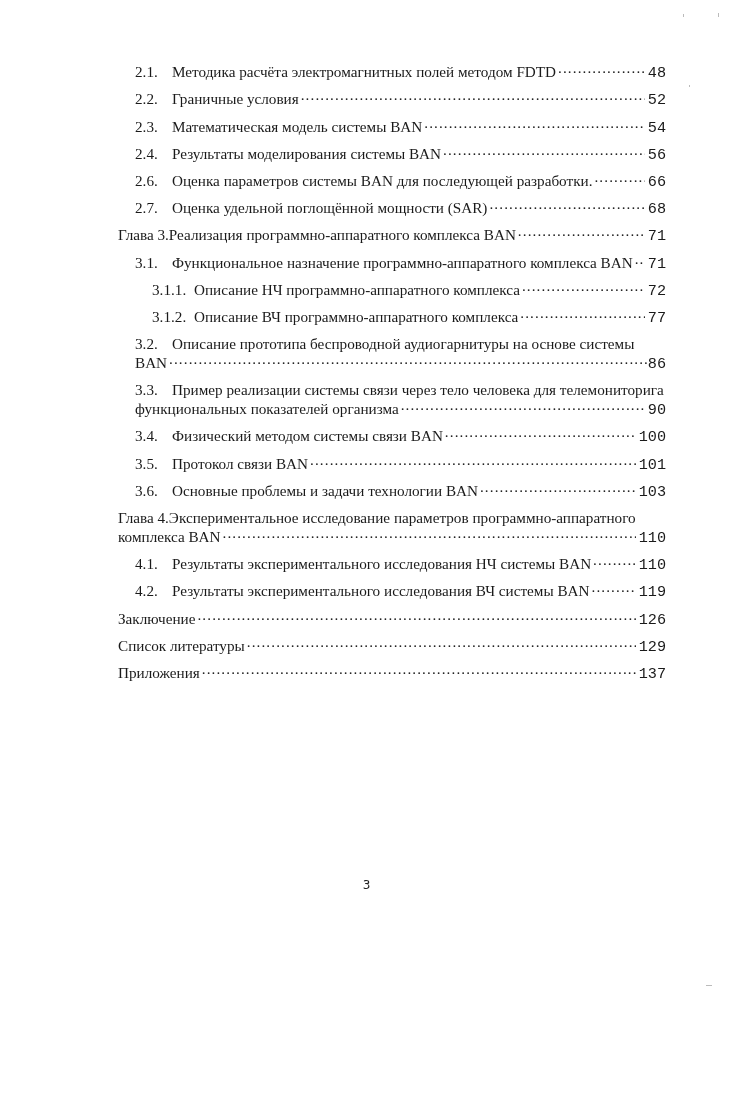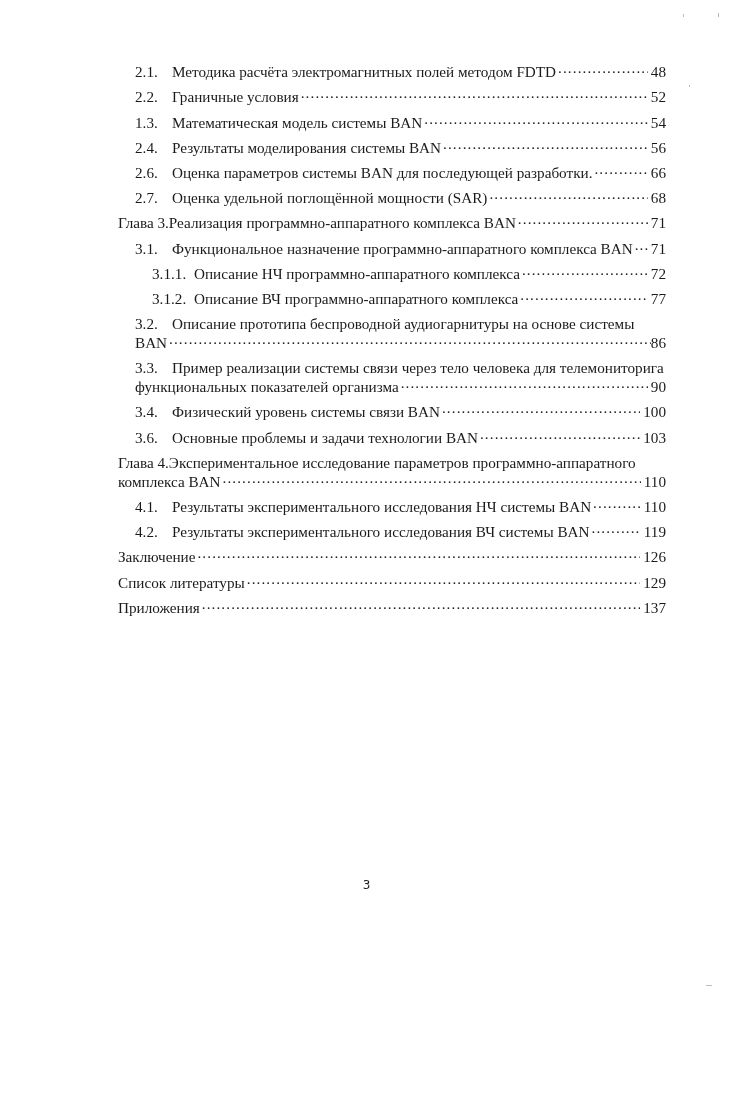--- a/index.html
+++ b/index.html
@@ -65,20 +65,21 @@
       position: absolute;
       left: 0;
       bottom: 0;
       letter-spacing: 1.1px;
       white-space: nowrap;
     }
     .leader.tight { margin-right: 0; }
     .page-ref {
       flex: 0 0 auto;
       text-align: right;
+      font-family: Liberation Mono, monospace;
     }
     .wrap-first {
       white-space: nowrap;
     }
     .page-number {
       position: absolute;
       left: 0;
       width: 733px;
       top: 878px;
       text-align: center;
@@ -110,21 +111,21 @@
       <div class="line">
         <span class="num">2.2.</span>
         <span class="title">Граничные условия</span>
         <span class="leader"></span>
         <span class="page-ref">52</span>
       </div>
     </div>
 
     <div class="entry lvl2">
       <div class="line">
-        <span class="num">1.3.</span>
+        <span class="num">2.3.</span>
         <span class="title">Математическая модель системы BAN</span>
         <span class="leader"></span>
         <span class="page-ref">54</span>
       </div>
     </div>
 
     <div class="entry lvl2">
       <div class="line">
         <span class="num">2.4.</span>
         <span class="title">Результаты моделирования системы BAN</span>
@@ -208,26 +209,34 @@
       <div class="line">
         <span class="title">функциональных показателей организма</span>
         <span class="leader"></span>
         <span class="page-ref">90</span>
       </div>
     </div>
 
     <div class="entry lvl2">
       <div class="line">
         <span class="num">3.4.</span>
-        <span class="title">Физический уровень системы связи BAN</span>
+        <span class="title">Физический методом системы связи BAN</span>
         <span class="leader"></span>
         <span class="page-ref">100</span>
       </div>
     </div>
 
+    <div class="entry lvl2">
+      <div class="line">
+        <span class="num">3.5.</span>
+        <span class="title">Протокол связи BAN</span>
+        <span class="leader"></span>
+        <span class="page-ref">101</span>
+      </div>
+    </div>
 
     <div class="entry lvl2">
       <div class="line">
         <span class="num">3.6.</span>
         <span class="title">Основные проблемы и задачи технологии BAN</span>
         <span class="leader"></span>
         <span class="page-ref">103</span>
       </div>
     </div>
 

